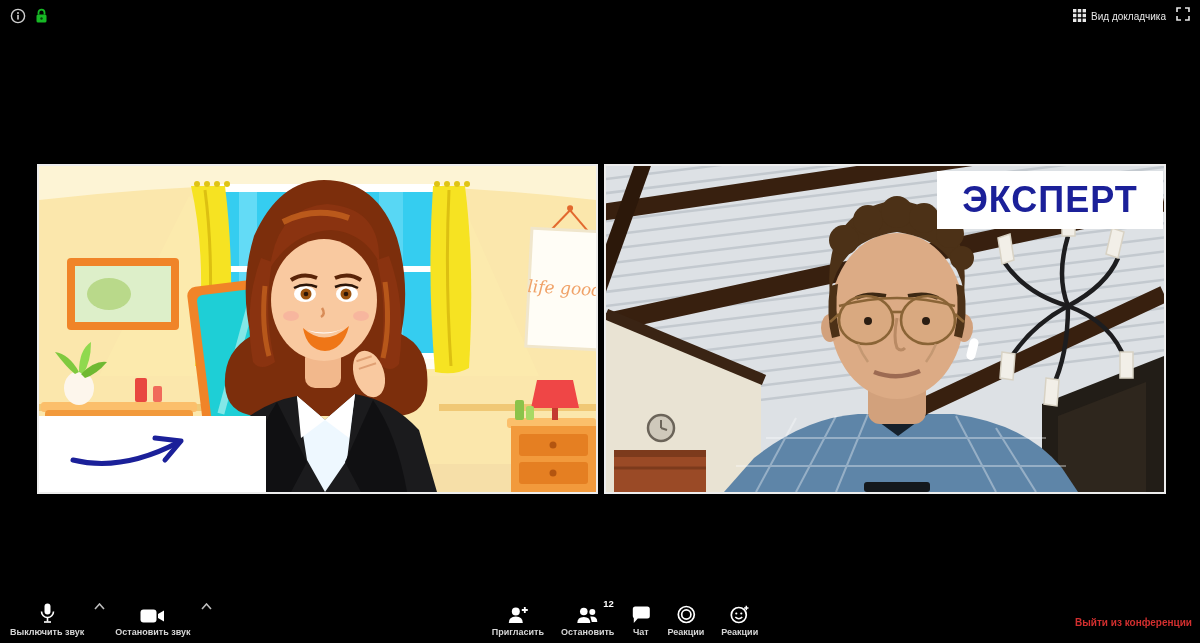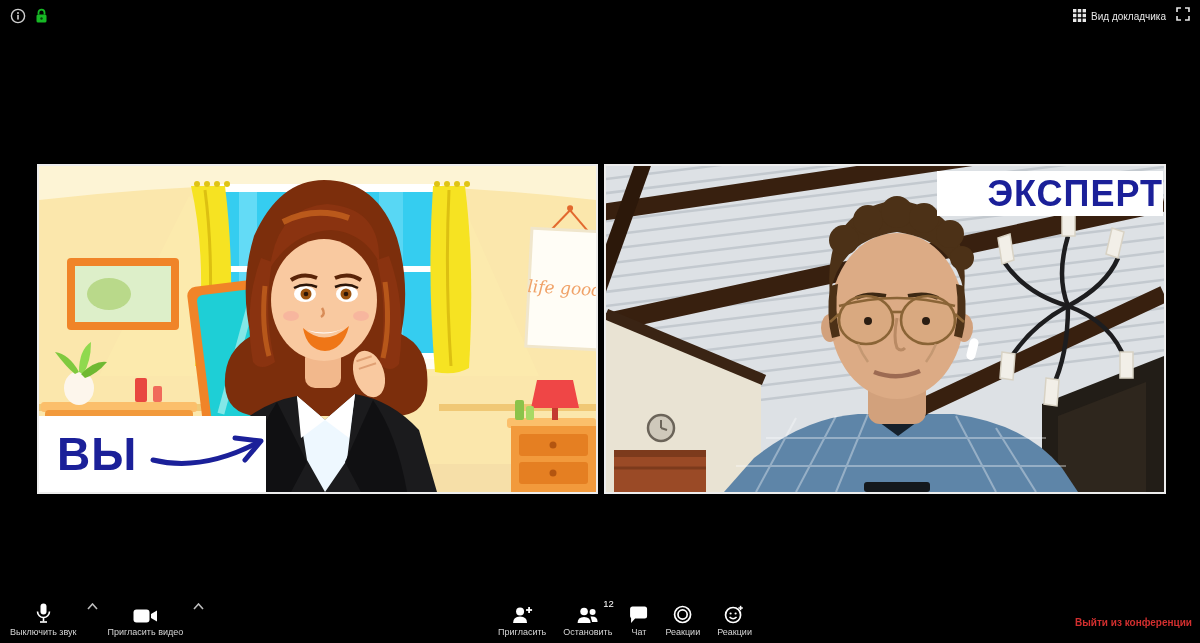--- a/index.html
+++ b/index.html
@@ -13,26 +13,26 @@
   .tr-group{position:absolute;right:10px;top:7px;display:flex;align-items:center;gap:10px;}
   .view-btn{display:flex;align-items:center;gap:5px;color:#e8e8e8;font-size:10px;cursor:default;}
   
   .tile{position:absolute;top:164px;height:330px;border:2px solid #ededed;box-sizing:border-box;background:#111;overflow:hidden;}
   .tile-left{left:37px;width:561px;}
   .tile-right{left:604px;width:562px;}
   .tile svg.scene{display:block;width:100%;height:100%;}
   .you-label{position:absolute;left:0;bottom:0;width:227px;height:76px;background:#fff;
              display:flex;align-items:center;padding-left:18px;box-sizing:border-box;}
   .you-label .you-text{font-size:46px;font-weight:bold;color:#1b2099;letter-spacing:1px;line-height:1;}
-  .expert-label{position:absolute;right:1px;top:5px;width:226px;height:45px;background:#fff;
-                display:flex;align-items:center;justify-content:flex-end;}
+  .expert-label{position:absolute;right:1px;top:5px;width:226px;height:58px;background:#fff;
+                display:flex;align-items:center;justify-content:center;}
   .expert-label .expert-text{font-size:36px;font-weight:bold;color:#1b2099;letter-spacing:1px;}
   
   .toolbar{position:absolute;left:0;right:0;bottom:0;height:50px;}
-  .ctrl{display:flex;flex-direction:column;align-items:center;justify-content:flex-end;gap:3px;cursor:default;}
+  .ctrl{display:flex;flex-direction:column;align-items:center;justify-content:flex-end;gap:3px;cursor:default;font-weight:bold;}
   .ctrl .icon-slot{height:22px;display:flex;align-items:flex-end;justify-content:center;}
   .ctrl .lbl{font-size:9px;color:#d6d6d6;white-space:nowrap;}
   .left-controls{position:absolute;left:10px;bottom:6px;display:flex;align-items:flex-end;gap:10px;justify-content:space-between;}
   .chev{height:34px;display:flex;align-items:flex-start;padding-top:4px;cursor:default;}
   .center-controls{position:absolute;left:calc(50% + 25px);transform:translateX(-50%);bottom:6px;
                    display:flex;align-items:flex-end;gap:17px;}
   .badge{position:absolute;top:-4px;right:-14px;font-size:9.5px;color:#fff;}
   .rel{position:relative;}
   .leave{position:absolute;right:8px;bottom:15px;color:#d22f2f;font-size:10px;font-weight:bold;cursor:default;}
   .share-pill{width:26px;height:20px;border-radius:4px;background:#21c93e;display:flex;align-items:center;justify-content:center;}
@@ -217,21 +217,20 @@
 
         <g transform="rotate(-18 330 208)">
           <ellipse cx="330" cy="208" rx="15" ry="24" fill="#f9c9a0"></ellipse>
           <path d="M322,192 L338,192" stroke="#e0a074" stroke-width="2"></path>
           <path d="M322,200 L340,200" stroke="#e0a074" stroke-width="2"></path>
         </g>
       </g>
     </svg>
 
     <div class="you-label">
-      <span class="you-text">ВЫ</span>
       <span style="margin-left:10px;">
         <svg width="130" height="52" viewBox="0 0 130 52">
           <path d="M6,34 Q55,46 112,16" fill="none" stroke="#1b2099" stroke-width="5" stroke-linecap="round"></path>
           <path d="M88,12 L114,15 L98,34" fill="none" stroke="#1b2099" stroke-width="5" stroke-linecap="round" stroke-linejoin="round"></path>
         </svg>
       </span>
     </div>
   </div>
 
   <div class="tile tile-right">
@@ -365,21 +364,21 @@
             <polyline points="1,6 5.5,1 10,6" fill="none" stroke="#bdbdbd" stroke-width="1.6"></polyline>
           </svg>
       </div>
       <div class="ctrl">
         <div class="icon-slot">
           <svg width="25" height="16" viewBox="0 0 25 16">
             <rect x="0.5" y="1.5" width="16" height="13" rx="3" fill="#ffffff"></rect>
             <path d="M18,6 L24,2.5 V13.5 L18,10 Z" fill="#ffffff"></path>
           </svg>
         </div>
-        <span class="lbl">Пригласить видео</span>
+        <span class="lbl">Остановить звук</span>
       </div>
       <div class="chev">
         <svg width="11" height="7" viewBox="0 0 11 7">
             <polyline points="1,6 5.5,1 10,6" fill="none" stroke="#bdbdbd" stroke-width="1.6"></polyline>
           </svg>
       </div>
     </div>
 
     <div class="center-controls">
       <div class="ctrl">

